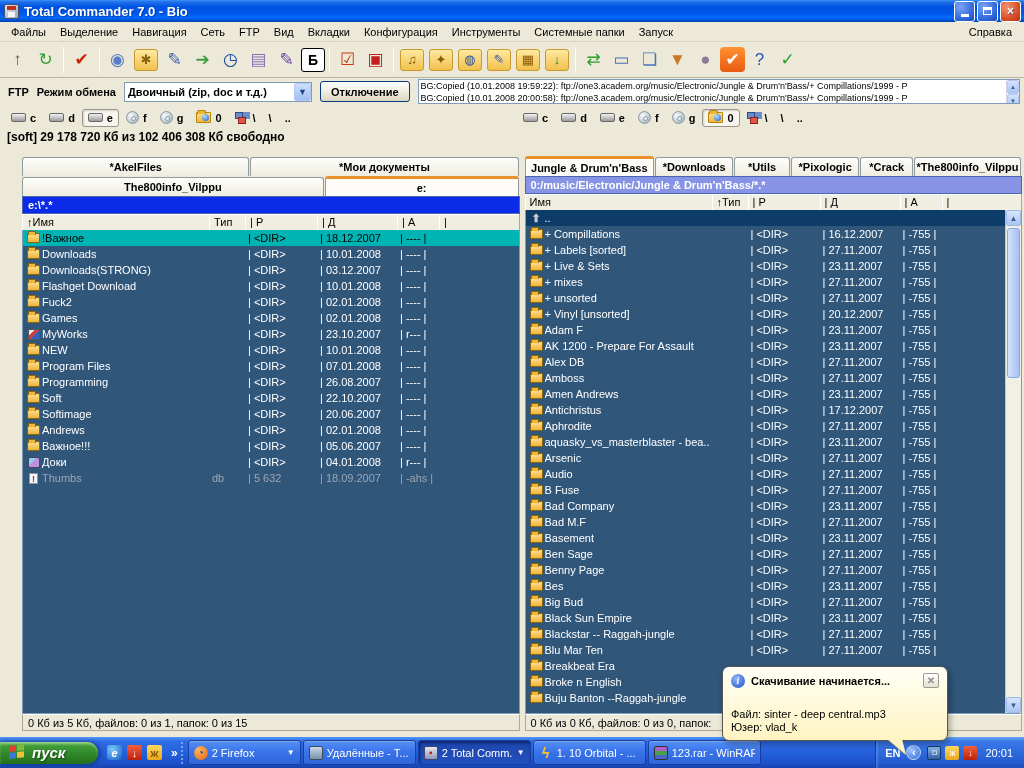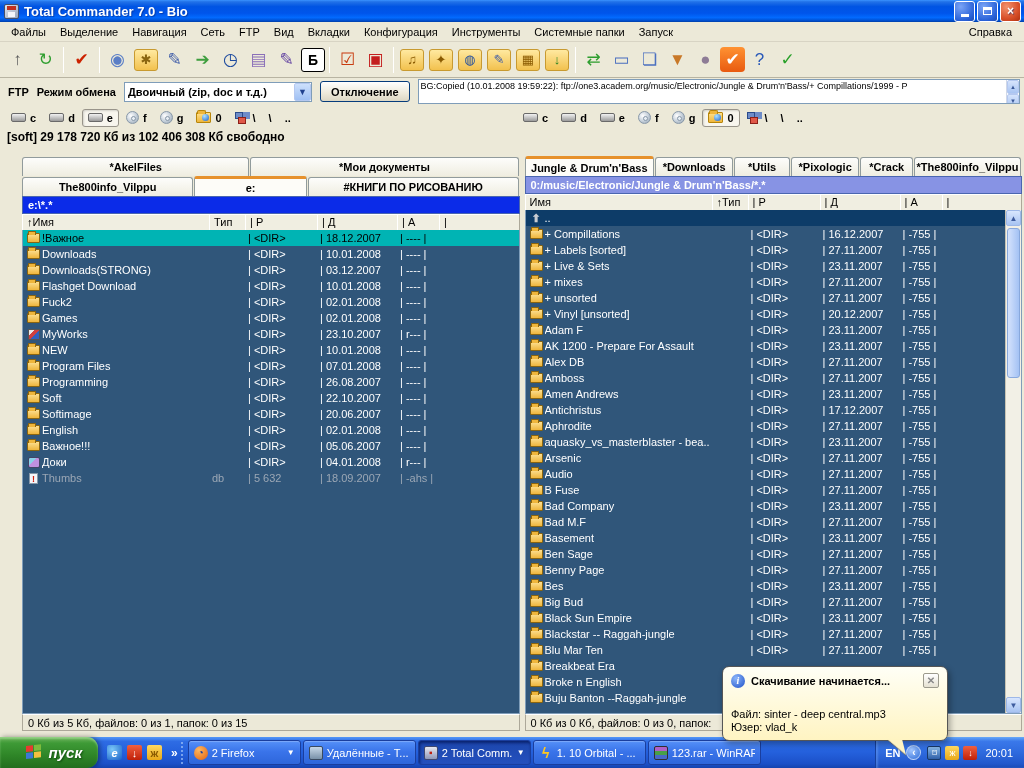--- a/index.html
+++ b/index.html
@@ -108,23 +108,23 @@
   .balloon { position:absolute; left:722px; top:666px; width:226px; z-index:60; background:linear-gradient(180deg,#FFFFF6,#FFF4C2); border:1px solid #565656; border-radius:7px; box-shadow:2px 3px 6px #00000055; padding:6px 8px 7px 8px; font-size:11px; }
   .b-title { display:flex; align-items:center; gap:6px; font-weight:bold; }
   .b-info { width:14px; height:14px; flex:0 0 14px; border-radius:50%; background:radial-gradient(circle at 35% 30%,#8CB6FA,#1E50C8); color:#fff; font-size:10px; font-weight:bold; font-style:italic; font-family:"Liberation Serif",serif; display:flex; align-items:center; justify-content:center; }
   .b-close { margin-left:auto; width:16px; height:15px; border:1px solid #9C9A8C; border-radius:2px; background:linear-gradient(180deg,#FFFFFF,#E6E2D2); color:#888; font-size:10px; display:flex; align-items:center; justify-content:center; }
   .b-line { margin-top:20px; white-space:nowrap; overflow:hidden; }
   .b-tail { position:absolute; right:55px; bottom:-15px; width:0; height:0; border-top:16px solid #FFF4C2; border-left:15px solid transparent; transform:translateX(12px) skewX(14deg); filter:drop-shadow(0 1px 0 #565656); }
 
   
   .taskbar { height:31px; flex:0 0 31px; margin-top:6px; display:flex; align-items:center;
     background:linear-gradient(180deg,#5397F8 0%,#2E6CE4 14%,#2460DC 50%,#1C50C8 86%,#1543AE 100%); }
-  .start { height:31px; flex:0 0 98px; display:flex; align-items:center; gap:6px; padding:0 16px 0 9px; border-radius:0 11px 11px 0;
+  .start { height:22px; flex:0 0 98px; display:flex; align-items:center; gap:6px; padding:0 16px 0 9px; border-radius:0 11px 11px 0;
     background:linear-gradient(180deg,#6FB45E 0%,#3E9A36 20%,#2E8527 60%,#236E1E 100%); color:#fff; font-weight:bold; font-style:italic; font-size:15px;
-    text-shadow:1px 1px 2px #003000AA; box-shadow:inset 0 2px 2px #CFFFC066, 2px 0 5px #00000066;justify-content:flex-end; }
+    text-shadow:1px 1px 2px #003000AA; box-shadow:inset 0 2px 2px #CFFFC066, 2px 0 5px #00000066; }
   .flag { width:17px; height:15px; display:grid; grid-template-columns:7px 7px; grid-template-rows:6px 6px; gap:1px; transform:skewY(-6deg); }
   .flag i:nth-child(1){background:#E83A30;} .flag i:nth-child(2){background:#7DBB3C;} .flag i:nth-child(3){background:#3C78D8;} .flag i:nth-child(4){background:#F2C040;}
   .qlaunch { display:flex; align-items:center; gap:5px; padding:0 7px 0 9px; }
   .qicon { width:15px; height:15px; border-radius:2px; display:flex; align-items:center; justify-content:center; font-size:11px; font-weight:bold; color:#fff; }
   .qi-ie { background:radial-gradient(circle at 35% 30%,#7CC8F8,#1860C8); font-style:italic; }
   .qi-fg { background:linear-gradient(180deg,#F06040,#C02008); }
   .qi-bf { background:linear-gradient(180deg,#FFD860,#E8A818); color:#8A5A00; }
   .q-over { color:#fff; font-size:12px; font-weight:bold; padding:0 2px; }
   .qsep { width:3px; height:22px; border-left:2px dotted #9CC0F8; margin:0 4px 0 1px; opacity:.7; }
   .taskbtn { width:113px; height:25px; margin:0 2px 0 0; display:flex; align-items:center; gap:4px; padding:0 5px; border-radius:3px; border:1px solid #1A3E9E;
@@ -219,20 +219,21 @@
   <span>FTP</span>
   <span>Режим обмена</span>
   <span class="combo">
     <span>Двоичный (zip, doc и т.д.)</span>
     <span class="combo-arrow">▼</span>
   </span>
   <span class="pushbtn">Отключение</span>
   <span class="ftplog">
     <span class="loglines" id="ftplog">
         <div>BG:Copied (10.01.2008 19:59:22): ftp://one3.academ.org/music/Electronic/Jungle &amp; Drum'n'Bass/+ Compillations/1999 - P</div>
+        <div>BG:Copied (10.01.2008 20:00:58): ftp://one3.academ.org/music/Electronic/Jungle &amp; Drum'n'Bass/+ Compillations/1999 - P</div>
       </span>
     <span class="minisb">
         <span>▲</span>
         <span>▼</span>
       </span>
   </span>
 </div>
 
 <div class="drivebars">
   <div class="drivebar" id="drivebarL">
@@ -316,21 +317,20 @@
 <div class="panels">
 
   <div class="panel left">
     <div class="tabs" id="tabsL1">
         <span class="tab" style="flex: 1.05 1 0%;">*AkelFiles</span>
         <span class="tab" style="flex: 1.25 1 0%;">*Мои документы</span>
       </div>
     <div class="tabs" id="tabsL2">
         <span class="tab" style="flex: 1.2 1 0%;">The800info_Vilppu</span>
         <span class="tab active" style="flex: 0.75 1 0%;">e:</span>
-        <span class="tab" style="flex: 1.5 1 0%;">#КНИГИ ПО РИСОВАНИЮ</span>
       </div>
     <div class="pathbar active-blue">e:\*.*</div>
     <div class="headers" id="headersL">
         <span class="h-cell hw-name">↑Имя</span>
         <span class="h-cell hw-ext">Тип</span>
         <span class="h-cell hw-size">| Р</span>
         <span class="h-cell hw-date">| Д</span>
         <span class="h-cell hw-attr">| А</span>
         <span class="h-cell hw-fill">|</span>
       </div>
@@ -453,21 +453,21 @@
             <span class="fname">Softimage</span>
             <span class="fext"></span>
             <span class="fsize">| &lt;DIR&gt;</span>
             <span class="fdate">| 20.06.2007</span>
             <span class="fattr">| ---- |</span>
           </div>
           <div class="frow">
             <span class="ficon">
               <span class="icn-folder"></span>
             </span>
-            <span class="fname">English</span>
+            <span class="fname">Andrews</span>
             <span class="fext"></span>
             <span class="fsize">| &lt;DIR&gt;</span>
             <span class="fdate">| 02.01.2008</span>
             <span class="fattr">| ---- |</span>
           </div>
           <div class="frow">
             <span class="ficon">
               <span class="icn-folder"></span>
             </span>
             <span class="fname">Важное!!!</span>

